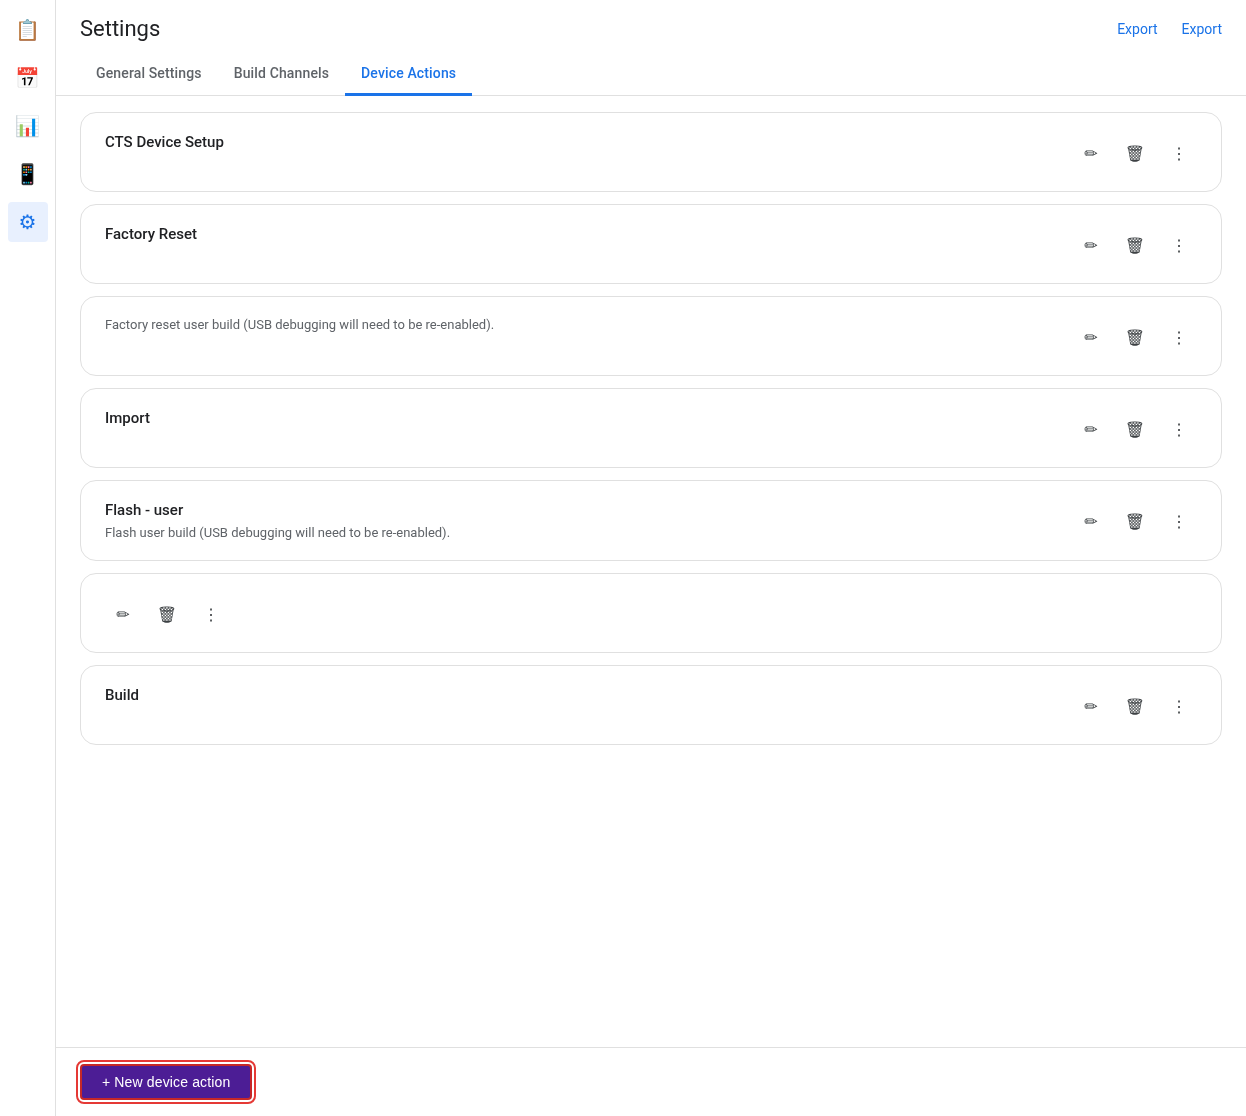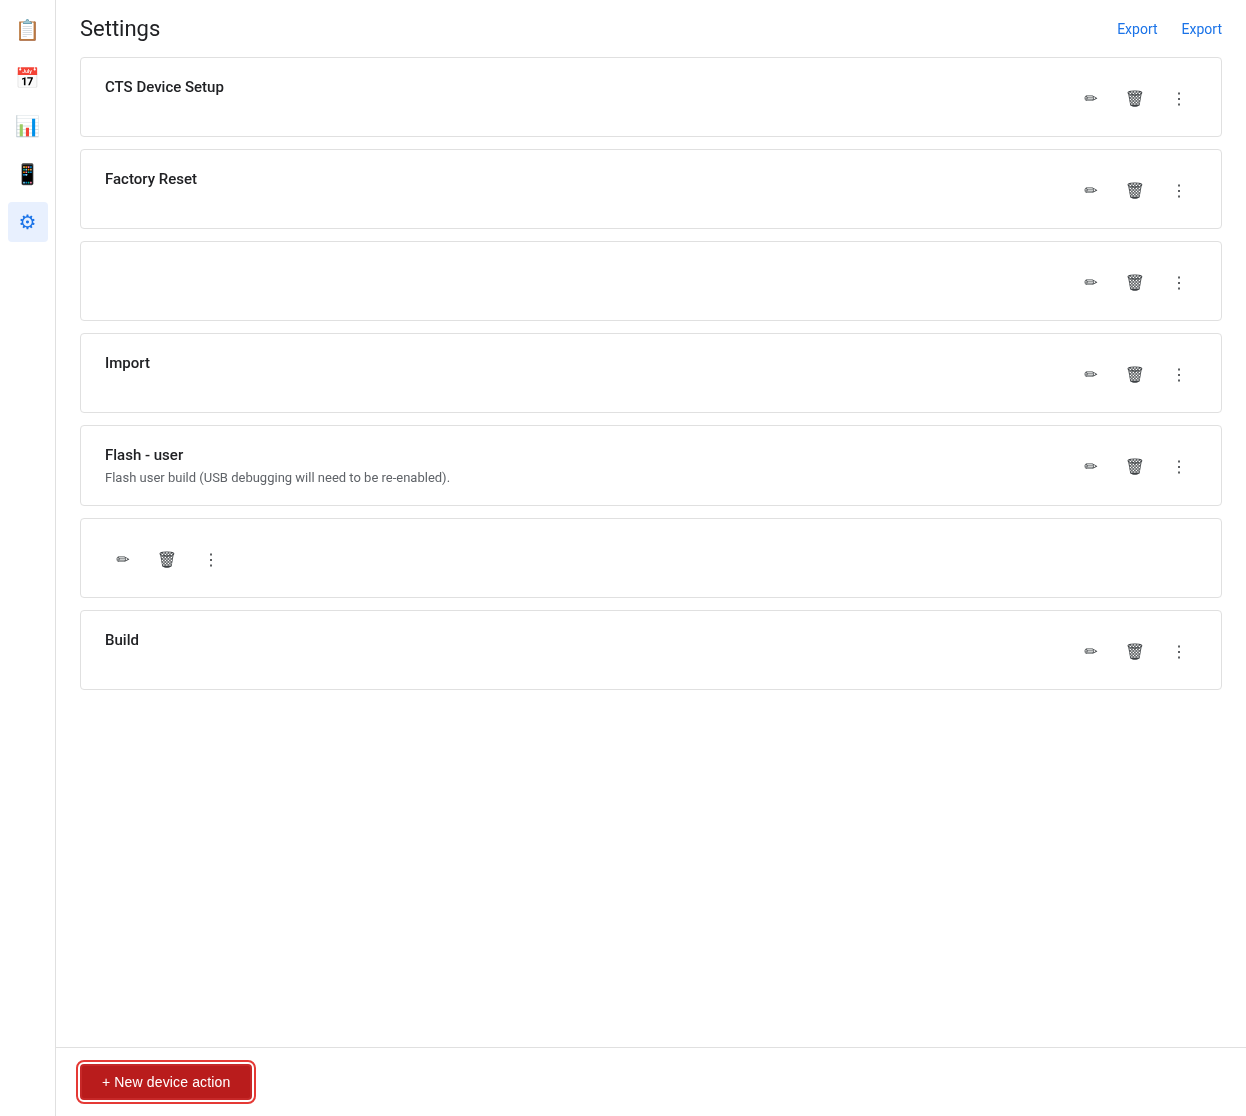--- a/index.html
+++ b/index.html
@@ -89,21 +89,21 @@
     
     .content {
       flex: 1;
       overflow-y: auto;
       padding: 16px 24px;
     }
 
     
     .action-card {
       border: 1px solid #e0e0e0;
-      border-radius: 4px;
+      border-radius: 16px;
       padding: 20px 24px;
       margin-bottom: 12px;
       display: flex;
       align-items: flex-start;
       justify-content: space-between;
     }
     .action-card-info {
       flex: 1;
     }
     .action-card-title {
@@ -137,21 +137,21 @@
       background: transparent;
     }
 
     
     .bottom-bar {
       padding: 16px 24px;
       border-top: 1px solid #e0e0e0;
       flex-shrink: 0;
     }
     .new-action-btn {
-      background: #b91c1c;
+      background: #4c1d95;
       color: #fff;
       border: 2px solid #c62828;
       border-radius: 4px;
       padding: 8px 20px;
       font-size: 14px;
       font-weight: 500;
       cursor: pointer;
       letter-spacing: 0.01em;
       outline: 2px solid #e53935;
       outline-offset: 2px;
@@ -181,20 +181,25 @@
 <div class="main">
 
   <div class="header">
     <h1 class="header-title">Settings</h1>
     <div class="header-actions">
       <a class="header-link">Export</a>
       <a class="header-link">Export</a>
     </div>
   </div>
 
+  <div class="tabs">
+    <div class="tab">General Settings</div>
+    <div class="tab">Build Channels</div>
+    <div class="tab active">Device Actions</div>
+  </div>
 
   <div class="content">
 
     <div class="action-card">
       <div class="action-card-info">
         <div class="action-card-title">CTS Device Setup</div>
       </div>
       <div class="action-card-controls">
         <button class="icon-btn">
             <span>✏</span>
@@ -220,20 +225,21 @@
             <span>🗑</span>
           </button>
         <button class="icon-btn">
             <span>⋮</span>
           </button>
       </div>
     </div>
 
     <div class="action-card">
       <div class="action-card-info">
+        <div class="action-card-desc">Factory reset user build (USB debugging will need to be re-enabled).</div>
       </div>
       <div class="action-card-controls">
         <button class="icon-btn">
             <span>✏</span>
           </button>
         <button class="icon-btn">
             <span>🗑</span>
           </button>
         <button class="icon-btn">
             <span>⋮</span>

